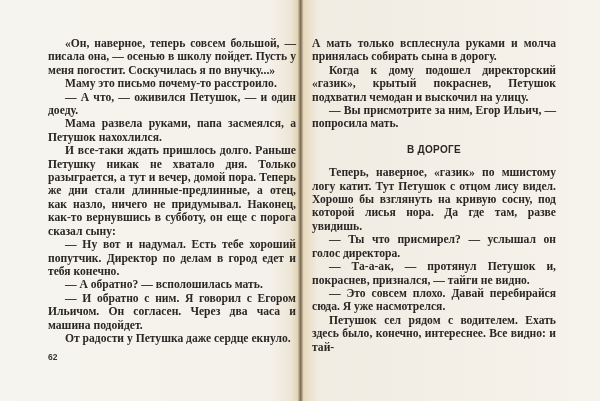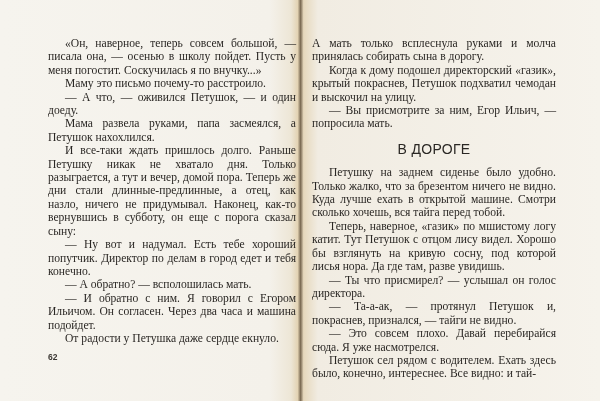--- a/index.html
+++ b/index.html
@@ -16,25 +16,25 @@
   }
   .page { position: absolute; top: 0; height: 401px; }
   .page.left { left: 0; width: 298px; }
   .page.right { left: 302px; width: 298px; padding-left: 36px; }
   .col {
     position: absolute; font-size: 11.6px; line-height: 13.4px;
     text-align: justify;
   }
   .page.left .col { left: 48px; top: 37px; width: 248px; }
   .page.right .col { left: 10px; top: 37px; width: 244px; }
-  .p { margin: 0; text-indent: 17px; }
+  .p { margin: 0; text-indent: 17px; font-weight: bold; }
   .p.noindent { text-indent: 0; }
   .heading {
     font-family: "Liberation Sans", "DejaVu Sans", sans-serif;
-    font-size: 14px; font-weight: normal; text-align: center;
+    font-size: 10px; font-weight: bold; text-align: center;
     margin: 12px 0 10px 0; letter-spacing: 0.3px; text-indent: 0;
   }
   .pagenum {
     position: absolute; font-family: "Liberation Sans", sans-serif;
     font-size: 8.5px; font-weight: bold; color: #3a3632;
   }
   .page.left .pagenum { left: 48px; top: 352px; }
   .page.right .pagenum { left: 241px; top: 367px; margin-top: 48px; }
 </style>
 </head>
@@ -56,21 +56,20 @@
     </div>
     <div class="pagenum">62</div>
   </div>
 
   <div class="page right">
     <div class="col">
       <p class="p noindent">А мать только всплеснула руками и молча принялась собирать сына в дорогу.</p>
       <p class="p">Когда к дому подошел директорский «газик», крытый покраснев, Петушок подхватил чемодан и выскочил на улицу.</p>
       <p class="p">— Вы присмотрите за ним, Егор Ильич, — попросила мать.</p>
       <div class="heading">В ДОРОГЕ</div>
-      <p class="p">Петушку на заднем сиденье было удобно. Только жалко, что за брезентом ничего не видно. Куда лучше ехать в открытой машине. Смотри сколько хочешь, вся тайга перед тобой.</p>
       <p class="p">Теперь, наверное, «газик» по мшистому логу катит. Тут Петушок с отцом лису видел. Хорошо бы взглянуть на кривую сосну, под которой лисья нора. Да где там, разве увидишь.</p>
       <p class="p">— Ты что присмирел? — услышал он голос директора.</p>
       <p class="p">— Та-а-ак, — протянул Петушок и, покраснев, признался, — тайги не видно.</p>
       <p class="p">— Это совсем плохо. Давай перебирайся сюда. Я уже насмотрелся.</p>
       <p class="p">Петушок сел рядом с водителем. Ехать здесь было, конечно, интереснее. Все видно: и тай-</p>
     </div>
     <div class="pagenum">63</div>
   </div>
 
 </div>

